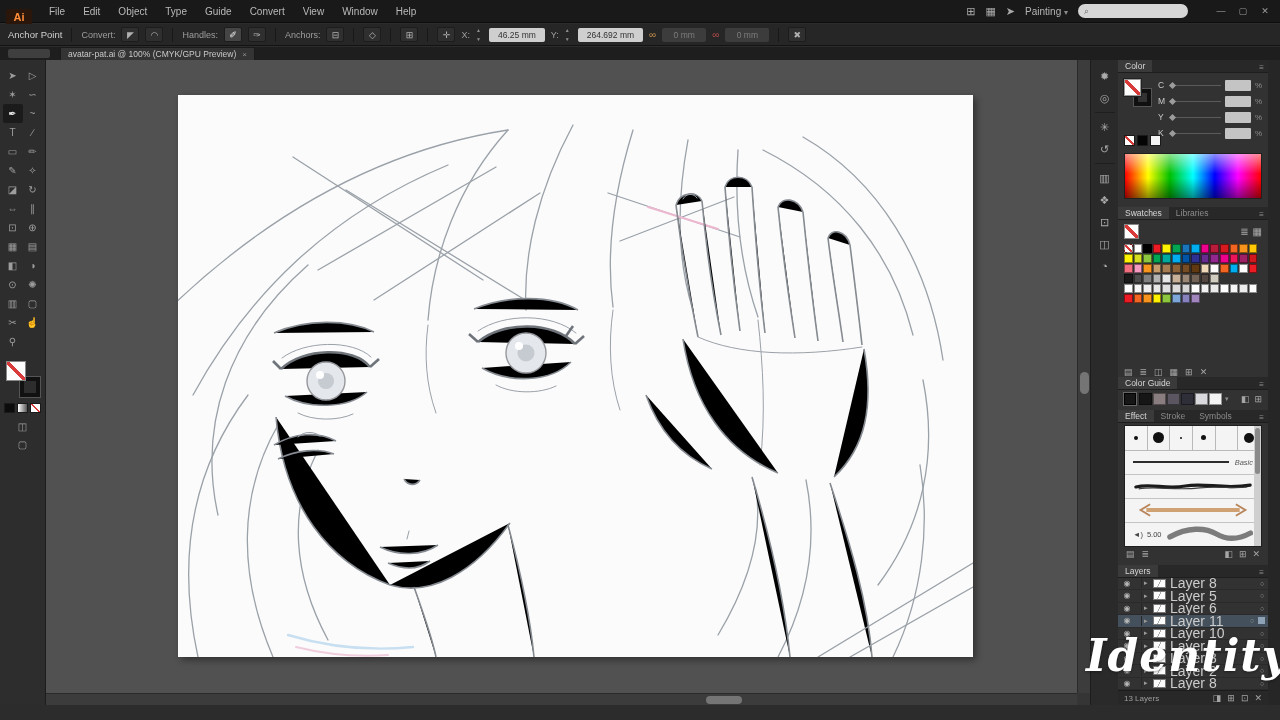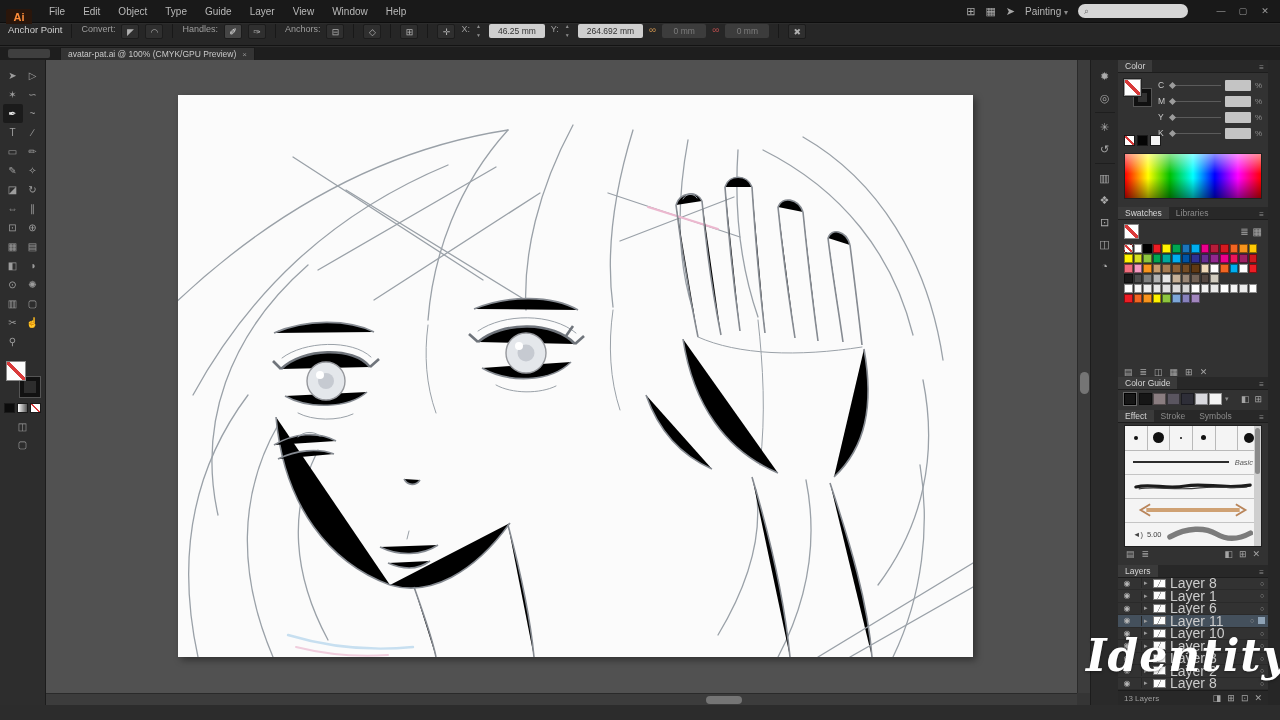--- a/index.html
+++ b/index.html
@@ -13,21 +13,21 @@
   .menu-item { padding:0 9px; color:#b9b9b9; font-size:10px; line-height:23px; cursor:default; }
   .menubar-right { margin-left:auto; display:flex; align-items:center; gap:10px; padding-right:8px; }
   .mb-icon { color:#a8a8a8; font-size:11px; }
   .workspace { color:#b5b5b5; font-size:10px; }
   .workspace .car { color:#8a8a8a; font-size:8px; }
   .searchbox { width:110px; height:14px; background:#d6d6d6; border-radius:8px; color:#666; font-size:9px; padding-left:6px; display:flex; align-items:center; gap:3px; }
   .winbtns { display:flex; gap:8px; margin-left:16px; }
   .winbtn { width:14px; height:12px; color:#9a9a9a; font-size:9px; text-align:center; line-height:12px; }
 
   
-  .controlbar { position:absolute; left:0; top:24px; width:1280px; height:22px; background:#262626; border-bottom:1px solid #131313; display:flex; gap:6px; padding-left:8px; }
+  .controlbar { position:absolute; left:0; top:24px; width:1280px; height:22px; background:#262626; border-bottom:1px solid #131313; display:flex; align-items:center; gap:6px; padding-left:8px; }
   .cb-label { color:#cfcfcf; font-size:9.5px; }
   .cb-sub { color:#9e9e9e; font-size:9px; }
   .cb-btn { width:18px; height:15px; background:#2f2f2f; border:1px solid #1c1c1c; color:#b0b0b0; font-size:9px; display:flex; align-items:center; justify-content:center; border-radius:2px; }
   .cb-btn.pressed { background:#454545; color:#e8e8e8; }
   .cb-sep { width:1px; height:14px; background:#181818; margin:0 3px; }
   .cb-field { height:14px; background:#cfcfcf; color:#333; border-radius:2px; font-size:8.5px; display:flex; align-items:center; justify-content:center; padding:0 9px; min-width:44px; }
   .cb-field.disabled { background:#3c3c3c; color:#7d7d7d; }
   .cb-stepper { width:7px; height:14px; display:flex; flex-direction:column; justify-content:space-between; color:#8f8f8f; font-size:5px; line-height:5px; }
   .cb-link { color:#c08a4a; font-size:10px; }
 
@@ -174,21 +174,21 @@
 <div id="app">
 
   <div class="menubar">
     <div class="ai-logo">Ai</div>
     <div style="display:flex;">
         <span class="menu-item">File</span>
         <span class="menu-item">Edit</span>
         <span class="menu-item">Object</span>
         <span class="menu-item">Type</span>
         <span class="menu-item">Guide</span>
-        <span class="menu-item">Layer</span>
+        <span class="menu-item">Convert</span>
         <span class="menu-item">View</span>
         <span class="menu-item">Window</span>
         <span class="menu-item">Help</span>
       </div>
     <div class="menubar-right">
       <span class="mb-icon">⊞</span>
       <span class="mb-icon">▦</span>
       <span class="mb-icon">➤</span>
       <span class="workspace">
         <span>Painting</span> <span class="car">▾</span>
@@ -695,21 +695,21 @@
               <span class="ly-arrow">▸</span>
               <span class="ly-thumb"></span>
               <span class="ly-name">Layer 8</span>
               <span class="ly-target">○</span>
             </div>
             <div class="ly-row">
               <span class="ly-eye">◉</span>
               <span class="ly-lock"></span>
               <span class="ly-arrow">▸</span>
               <span class="ly-thumb"></span>
-              <span class="ly-name">Layer 1</span>
+              <span class="ly-name">Layer 5</span>
               <span class="ly-target">○</span>
             </div>
             <div class="ly-row">
               <span class="ly-eye">◉</span>
               <span class="ly-lock"></span>
               <span class="ly-arrow">▸</span>
               <span class="ly-thumb"></span>
               <span class="ly-name">Layer 6</span>
               <span class="ly-target">○</span>
             </div>

